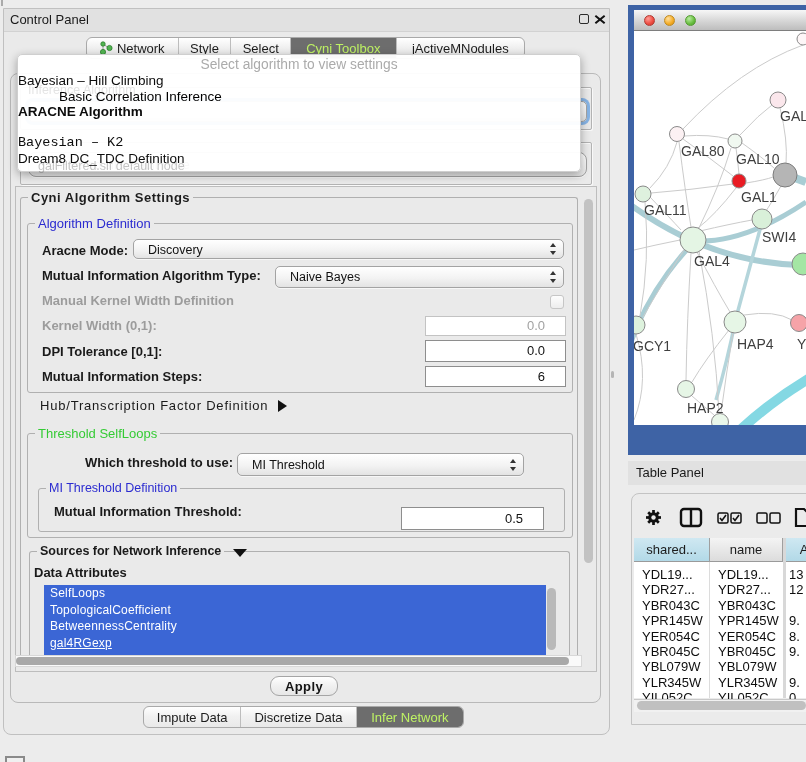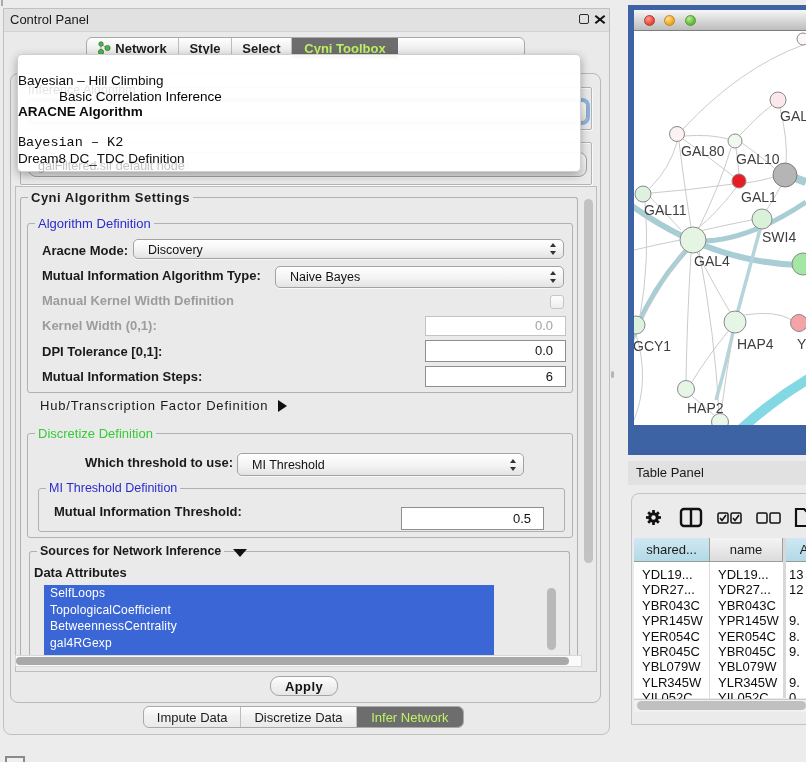--- a/index.html
+++ b/index.html
@@ -24,21 +24,21 @@
 .ldis { color:#9c9c9c; }
 .combo { position:absolute; border:1px solid #a3a3a3; border-radius:5px;
   background:linear-gradient(#ffffff,#f3f3f3 55%,#e3e3e3); box-shadow:0 1px 0 rgba(255,255,255,.6); }
 .combo .ct { position:absolute; left:14px; top:3px; font-size:12.5px; color:#111; line-height:15px; }
 .updn { position:absolute; right:6px; top:50%; width:7px; height:12px; margin-top:-6px; }
 .updn:before { content:""; position:absolute; left:0; top:0; border-left:3.5px solid transparent;
   border-right:3.5px solid transparent; border-bottom:4.5px solid #333; }
 .updn:after { content:""; position:absolute; left:0; bottom:0; border-left:3.5px solid transparent;
   border-right:3.5px solid transparent; border-top:4.5px solid #333; }
 .field { position:absolute; background:#fff; border:1px solid #8e8e8e; font-size:13px;
-  color:#111; text-align:right; padding-right:12px; }
+  color:#111; text-align:right; padding-right:20px; }
 .fdis { border-color:#c3c3c3; color:#a2a2a2; }
 .cell { position:absolute; font-size:13px; color:#0e0e0e; white-space:nowrap; line-height:15px; }
 .hcell { position:absolute; top:538px; height:24px; border-right:1px solid #9f9f9f;
   text-align:center; font-size:13px; color:#1c1c1c; line-height:24px;
   border-bottom:1px solid #9a9a9a; }
 .hblue { background:linear-gradient(#cfe8f2,#b2d9e7); }
 .hgray { background:linear-gradient(#f4f4f4,#dcdcdc); }
 </style>
 </head>
 <body>
@@ -46,33 +46,34 @@
   <div class="abs" style="left:1px;top:0;width:2px;height:6px;background:#aaa;"></div>
 
   <div class="abs" style="left:3px;top:8px;width:607px;height:727px;background:#eaeaea;border:1px solid #c0c0c0;border-radius:0 0 8px 8px;"></div>
   <div class="abs" style="left:4px;top:9px;width:605px;height:23px;background:#e1e1e1;border-bottom:1px solid #d2d2d2;"></div>
   <div class="abs" style="left:10px;top:12px;font-size:13px;color:#1a1a1a;">Control Panel</div>
   <div class="abs" style="left:579px;top:14px;width:10px;height:10px;border:1.6px solid #2b2b2b;border-radius:2px;"></div>
   <svg class="abs" style="left:594px;top:14px;" width="12" height="11" viewBox="0 0 12 11">
     <path d="M2,1 L6,4.3 L10,1 L11.3,2.5 L7.6,5.5 L11.3,8.5 L10,10 L6,6.7 L2,10 L0.7,8.5 L4.4,5.5 L0.7,2.5 Z" fill="#111"></path>
   </svg>
 
-  <div class="seg abs" style="left:86px;top:37px;width:439px;font-weight:bold;">
+  <div class="seg abs" style="left:86px;top:37px;width:439px;">
     <div class="sg" style="width:92px;">
       <svg width="13" height="14" viewBox="0 0 13 14" style="margin-right:4px;">
         <line x1="3" y1="3" x2="9" y2="7" stroke="#9a9a9a" stroke-width="1"></line>
         <line x1="3" y1="3" x2="3" y2="11" stroke="#9a9a9a" stroke-width="1"></line>
         <circle cx="3" cy="3" r="2.2" fill="#52b552" stroke="#2e7d2e" stroke-width=".8"></circle>
         <circle cx="9.5" cy="7" r="2.6" fill="#52b552" stroke="#2e7d2e" stroke-width=".8"></circle>
         <circle cx="3" cy="11" r="2.6" fill="#52b552" stroke="#2e7d2e" stroke-width=".8"></circle>
       </svg>
       Network</div>
     <div class="sg" style="width:53px;">Style</div>
     <div class="sg" style="width:60px;">Select</div>
     <div class="sg on" style="width:106px;">Cyni Toolbox</div>
+    <div class="sg" style="width:128px;">jActiveMNodules</div>
   </div>
 
   <div class="abs" style="left:10px;top:73px;width:591px;height:630px;border:1px solid #b9b9b9;border-radius:8px;background:#eaeaea;"></div>
 
   <div class="etched" style="left:20px;top:87px;width:572px;height:43px;"></div>
   <div class="combo" style="left:28px;top:101px;width:559px;height:21px;box-shadow:0 0 0 3px rgba(92,156,226,.7);"></div>
   <div class="etched" style="left:20px;top:142px;width:572px;height:43px;"></div>
   <div class="combo" style="left:28px;top:152px;width:559px;height:25px;border-radius:8px;">
     <span class="ct" style="color:#555;top:5px;">galFiltered.sif default node</span>
   </div>
@@ -102,59 +103,60 @@
   <div class="field fdis" style="left:425px;top:316px;width:141px;height:20px;line-height:18px;">0.0</div>
   <div class="lab" style="left:42px;top:345px;">DPI Tolerance [0,1]:</div>
   <div class="field" style="left:425px;top:340px;width:141px;height:22px;line-height:20px;">0.0</div>
   <div class="lab" style="left:42px;top:370px;">Mutual Information Steps:</div>
   <div class="field" style="left:425px;top:366px;width:141px;height:21px;line-height:19px;">6</div>
 
   <div class="abs" style="left:40px;top:398px;font-size:13px;letter-spacing:.8px;color:#1a1a1a;line-height:15px;">Hub/Transcription Factor Definition</div>
   <div class="abs" style="left:278px;top:400px;width:0;height:0;border-top:6px solid transparent;border-bottom:6px solid transparent;border-left:9px solid #111;"></div>
 
   <div class="tborder" style="left:27px;top:433px;width:546px;height:105px;">
-    <span class="lbl green" style="font-weight:normal;font-size:13px;">Discretize Definition</span>
+    <span class="lbl green" style="font-weight:normal;font-size:13px;">Threshold SelfLoops</span>
   </div>
   <div class="lab" style="left:85px;top:456px;">Which threshold to use:</div>
   <div class="combo" style="left:237px;top:453px;width:287px;height:23px;">
     <span class="ct" style="top:4px;">MI Threshold</span>
     <span class="updn"></span>
   </div>
   <div class="tborder" style="left:38px;top:488px;width:527px;height:44px;">
     <span class="lbl blue" style="font-weight:normal;font-size:12.5px;">MI Threshold Definition</span>
   </div>
   <div class="lab" style="left:54px;top:505px;">Mutual Information Threshold:</div>
   <div class="field" style="left:401px;top:507px;width:143px;height:23px;line-height:21px;">0.5</div>
 
   <div class="tborder" style="left:29px;top:551px;width:541px;height:104px;border-bottom:none;border-radius:3px 3px 0 0;">
     <span class="lbl" style="color:#1a1a1a;font-weight:bold;">Sources for Network Inference</span>
   </div>
   <div class="abs" style="left:233px;top:549px;width:0;height:0;border-left:7px solid transparent;border-right:7px solid transparent;border-top:8px solid #111;"></div>
   <div class="lab" style="left:34px;top:566px;">Data Attributes</div>
-  <div class="abs" style="left:44px;top:585px;width:450px;height:70px;background:#3b66d5;">
+  <div class="abs" style="left:44px;top:585px;width:502px;height:70px;background:#3b66d5;">
     <div class="abs" style="left:6px;top:1px;font-size:12px;letter-spacing:.2px;color:#fff;">SelfLoops</div>
     <div class="abs" style="left:6px;top:18px;font-size:12px;letter-spacing:.2px;color:#fff;">TopologicalCoefficient</div>
     <div class="abs" style="left:6px;top:34px;font-size:12px;letter-spacing:.2px;color:#fff;">BetweennessCentrality</div>
-    <div class="abs" style="left:6px;top:51px;font-size:12px;letter-spacing:.2px;color:#fff;">gal4RGexp</div>
+    <div class="abs" style="left:6px;top:51px;font-size:12px;letter-spacing:.2px;color:#fff;text-decoration:underline;">gal4RGexp</div>
   </div>
   <div class="abs" style="left:547px;top:588px;width:9px;height:62px;background:#b9b9b9;border-radius:5px;"></div>
 
   <div class="abs" style="left:15px;top:655px;width:567px;height:12px;background:#fafafa;border:1px solid #d8d8d8;"></div>
   <div class="abs" style="left:16px;top:657px;width:553px;height:8px;background:#a9a9a9;border-radius:4px;"></div>
   <div class="abs" style="left:584px;top:199px;width:9px;height:364px;background:#c2c2c2;border-radius:5px;"></div>
 
   <div class="abs" style="left:270px;top:676px;width:68px;height:20px;border:1px solid #a5a5a5;border-radius:9px;background:linear-gradient(#ffffff,#f0f0f0 50%,#e7e7e7);text-align:center;font-size:13px;font-weight:600;letter-spacing:.4px;color:#141414;line-height:19px;">Apply</div>
 
   <div class="seg abs" style="left:143px;top:706px;width:321px;">
     <div class="sg" style="width:98px;">Impute Data</div>
     <div class="sg" style="width:116px;">Discretize Data</div>
     <div class="sg on" style="width:107px;">Infer Network</div>
   </div>
 
   <div class="abs" style="left:17px;top:54px;width:564px;height:118px;background:rgba(255,255,255,.96);border:1px solid #cfcfcf;border-radius:5px;box-shadow:0 3px 10px rgba(0,0,0,.32);">
+    <div class="abs" style="left:0;top:2px;width:100%;text-align:center;font-size:13.8px;color:#ababab;">Select algorithm to view settings</div>
     <div class="abs" style="left:10px;top:28px;font-size:12.5px;color:rgba(40,40,40,.13);">Inference Algorithm</div>
     <div class="abs" style="left:20px;top:104px;font-size:12.5px;color:rgba(60,60,60,.3);">galFiltered.sif default node</div>
     <div class="abs" style="left:0;top:18px;font-size:13.5px;color:#0c0c0c;">Bayesian – Hill Climbing</div>
     <div class="abs" style="left:5px;top:34px;font-size:13.5px;color:#000000;padding-left:36px;">Basic Correlation Inference</div>
     <div class="abs" style="left:0;top:49px;font-size:13.5px;font-weight:bold;color:#0c0c0c;">ARACNE Algorithm</div>
     <div class="abs" style="left:0;top:80px;font-size:13.5px;color:#0c0c0c;font-family:Liberation Mono, monospace;">Bayesian – K2</div>
     <div class="abs" style="left:0;top:96px;font-size:13.5px;color:#0c0c0c;">Dream8 DC_TDC Definition</div>
   </div>
 
   <div class="abs" style="left:628px;top:5px;width:178px;height:450px;background:#3e63a5;"></div>

